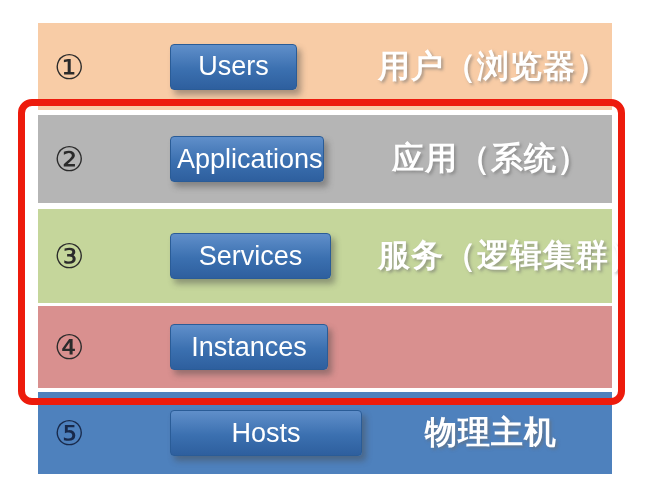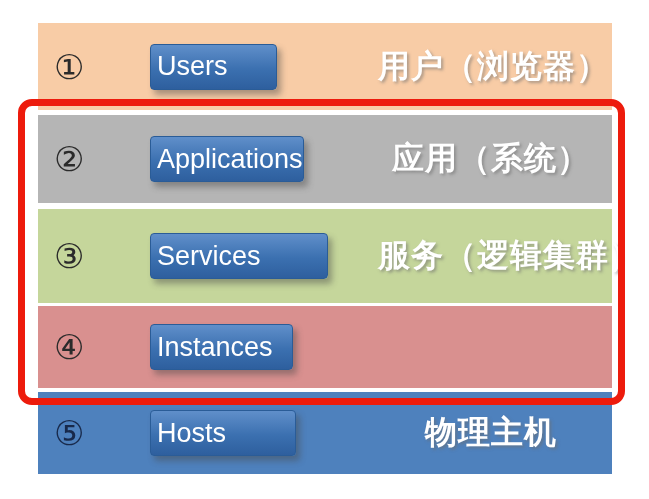--- a/index.html
+++ b/index.html
@@ -33,41 +33,41 @@
     transform:translateY(-50%);
     font-size:34px;
     line-height:1;
     color:#2b2b2b;
     font-family:"DejaVu Sans", sans-serif;
   }
   .band-5 .num{color:#18294a;}
 
   .btn{
     position:absolute;
-    left:112px;
+    left:132px;
     top:50%;
     transform:translateY(-50%);
     height:46px;
     border:1px solid #2a5c97;
     border-radius:4px;
     background:linear-gradient(180deg, var(--btn-top,#608fca) 0%, #3b70b0 55%, var(--btn-bottom,#2e5f9e) 100%);
     color:#ffffff;
     font-family:"Liberation Sans", sans-serif;
     font-size:27px;
     font-weight:500;
-    text-align:left;
+    text-align:center;
     padding:0 6px;
     box-shadow:4px 5px 6px rgba(70,70,70,0.45);
     cursor:default;
   }
   .band-1 .btn{width:127px;}
   .band-2 .btn{width:154px;}
-  .band-3 .btn{width:178px;}
-  .band-4 .btn{width:143px;}
-  .band-5 .btn{width:146px;}
+  .band-3 .btn{width:161px;}
+  .band-4 .btn{width:158px;}
+  .band-5 .btn{width:192px;}
 
   .cn{
     position:absolute;
     left:340px;
     right:8px;
     top:50%;
     transform:translateY(-50%);
     text-align:center;
     font-size:32px;
     font-weight:bold;

